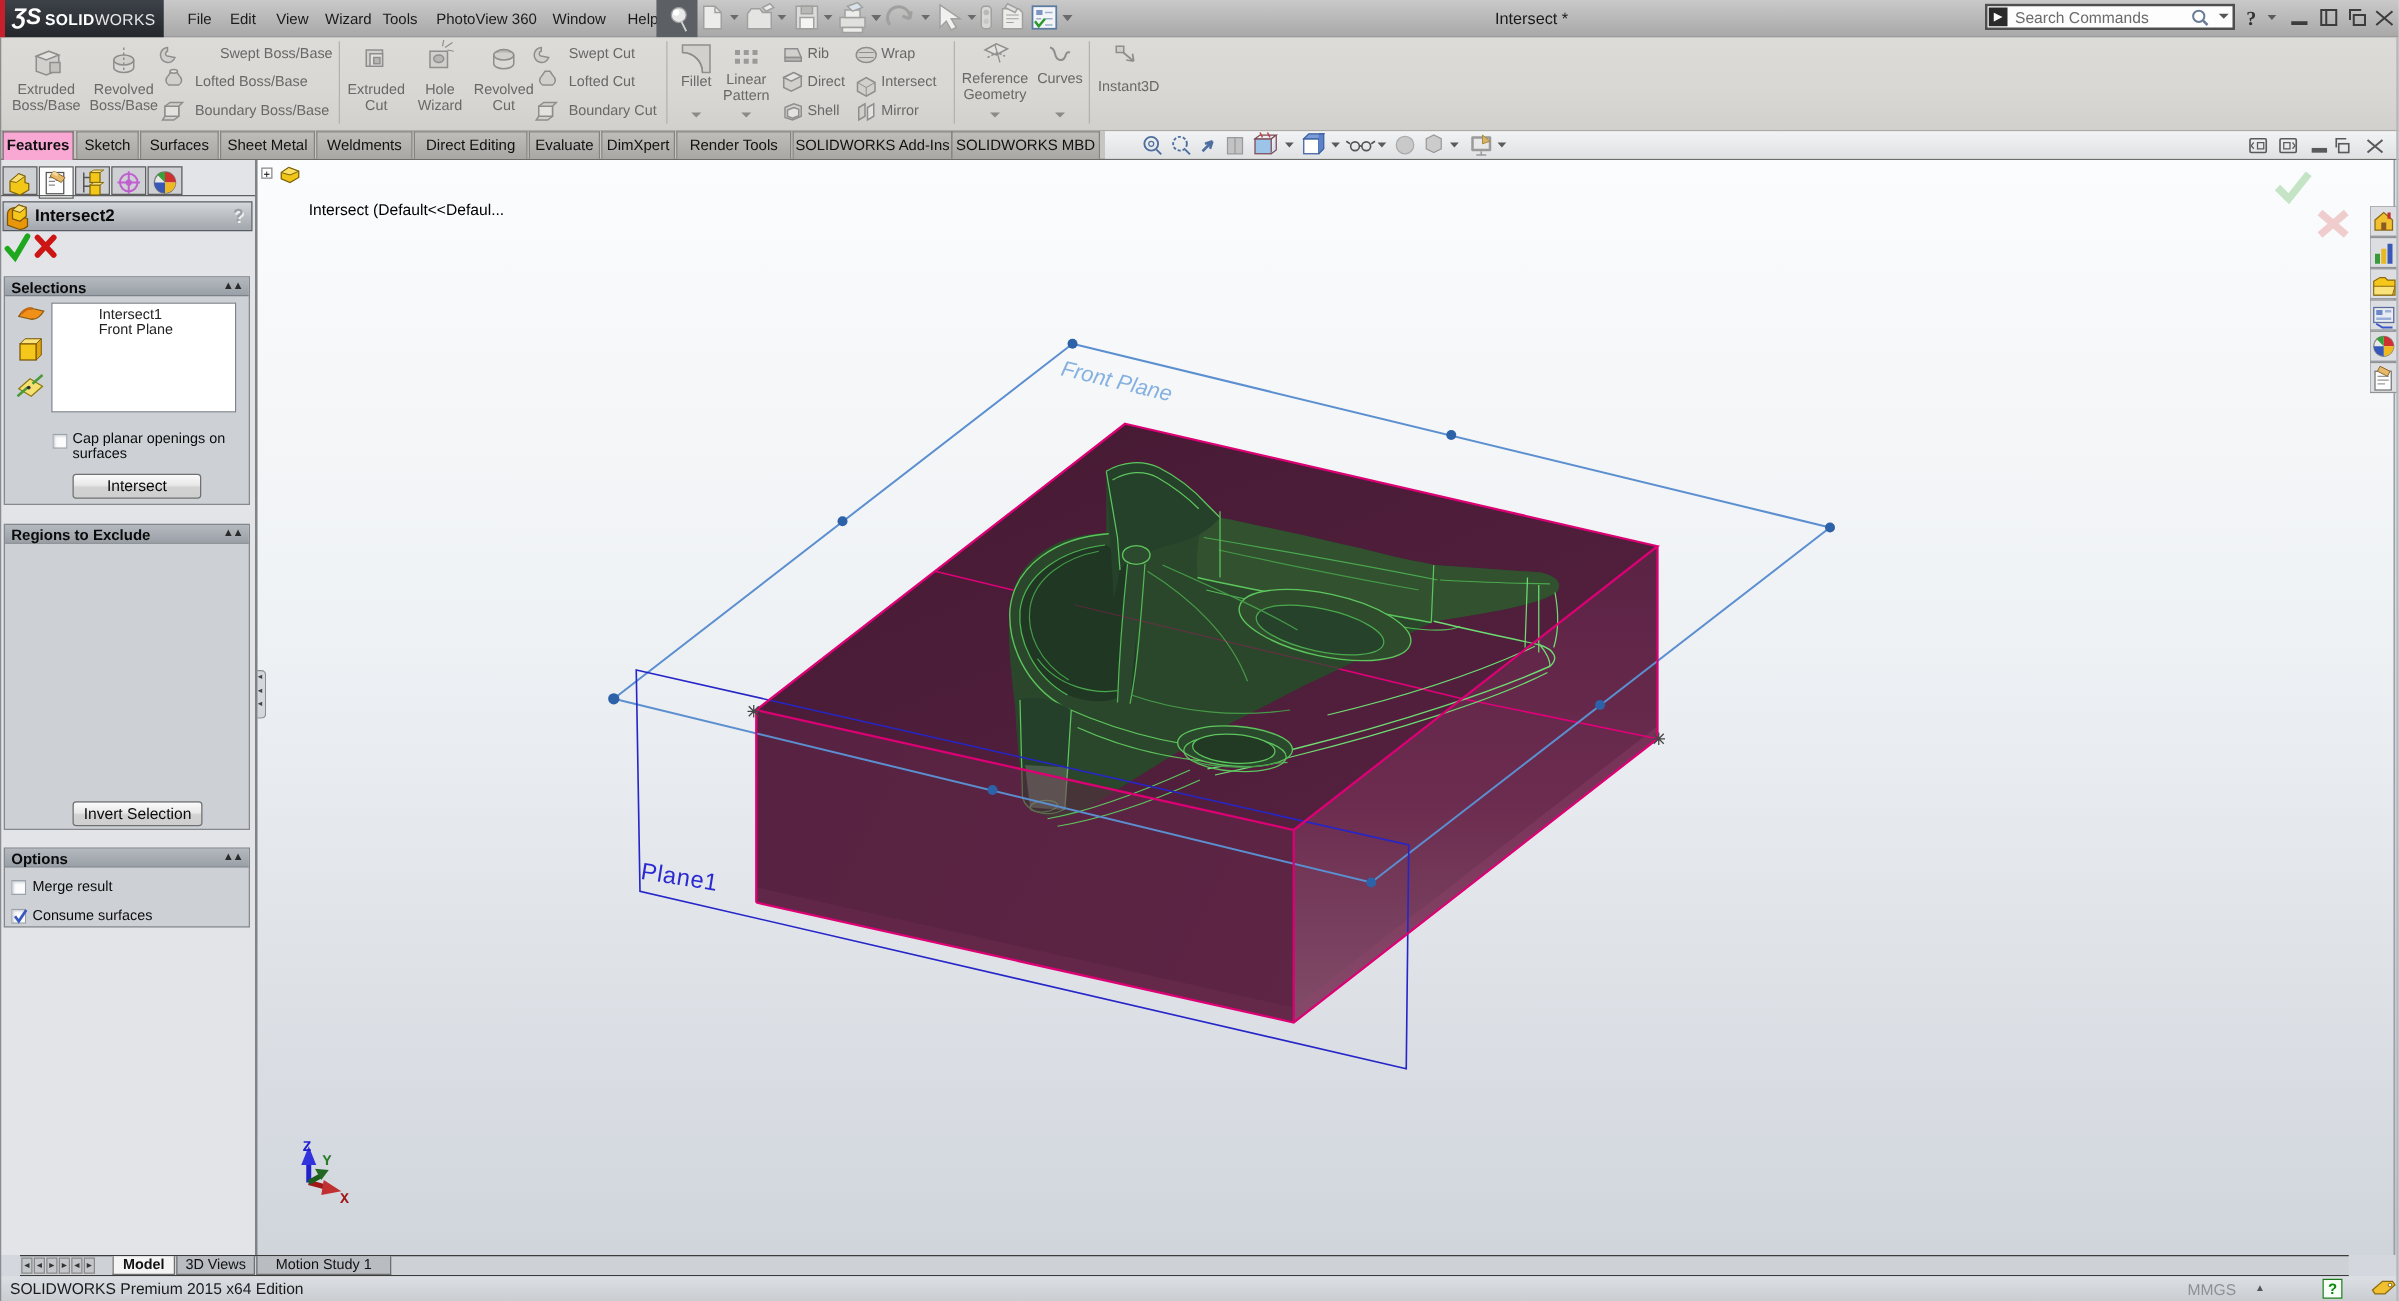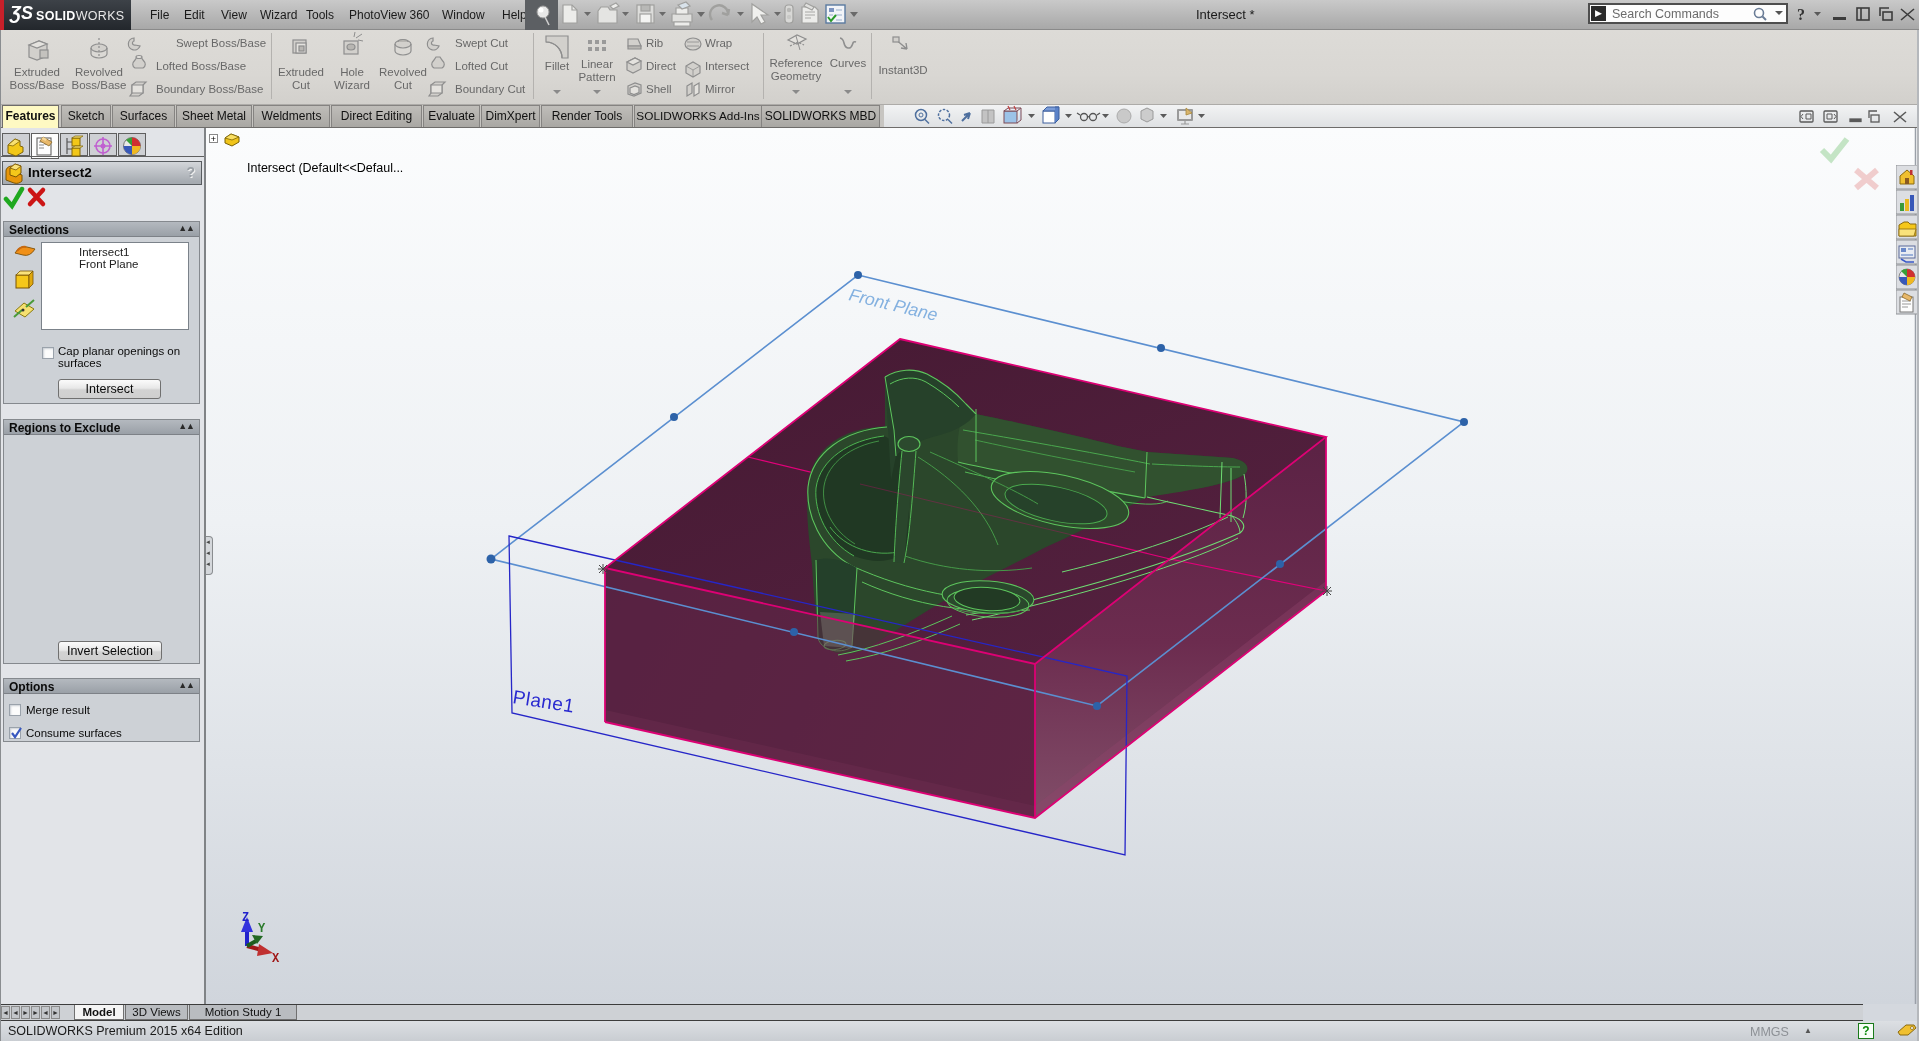--- a/index.html
+++ b/index.html
@@ -27,24 +27,24 @@
     background:linear-gradient(180deg,#dddbd7 0%,#d9d7d3 60%,#d2d0cc 100%);
     border-bottom:1px solid #adaba8; }
   .rlabel { position:absolute; font-size:11.5px; color:#686868; text-align:center; line-height:13px; white-space:pre; }
   .rsep { position:absolute; top:3px; width:1px; height:66px; background:#b4b2af; }
   .rdrop { position:absolute; width:0; height:0; border-left:4px solid transparent; border-right:4px solid transparent; border-top:4px solid #8a8a8a; }
 
   
   #tabrow { position:absolute; left:0; top:105px; width:1919px; height:23px; background:#c7c5c1; border-bottom:1px solid #6e6c6a; }
   #tabrow .light { position:absolute; left:884px; top:0; width:1035px; height:22px; background:linear-gradient(180deg,#f2f3f4,#dfe1e3); }
   .tab { position:absolute; top:0; height:22px; background:linear-gradient(180deg,#bfbdb9,#a9a7a3); border:1px solid #858381; border-bottom:none; font-size:12px; color:#111; text-align:center; line-height:21px; white-space:nowrap; overflow:hidden; }
-  .tab.active { background:#fef9c3; font-weight:bold; border-color:#6e6c6a; height:23px; z-index:3; }
+  .tab.active { background:#f9a8d4; font-weight:bold; border-color:#6e6c6a; height:23px; z-index:3; }
 
   
-  #bottombar { position:absolute; left:0; top:1004px; width:1863px; height:17px; background:#ced1d5; border-top:1px solid #3c3c3c; border-bottom:1px solid #3c3c3c; }
+  #bottombar { position:absolute; left:16px; top:1004px; width:1863px; height:17px; background:#ced1d5; border-top:1px solid #3c3c3c; border-bottom:1px solid #3c3c3c; }
   .btab { position:absolute; top:0px; height:15px; font-size:11.5px; color:#111; background:#b9bcc0; border:1px solid #707070; border-top:none; text-align:center; line-height:14px; }
   .btab.active { background:#f4f4f4; font-weight:bold; }
   .bscroll { position:absolute; top:1px; width:9px; height:13px; background:#c3c6ca; border:1px solid #8a8a8a; font-size:7px; color:#333; text-align:center; line-height:12px; }
 
   
   #statusbar { position:absolute; left:0; top:1021px; width:1919px; height:20px;
     background:linear-gradient(180deg,#dcdfe3,#c9cdd2); }
   #statusbar .txt { position:absolute; left:8px; top:3px; font-size:12.5px; color:#1a1a1a; }
 
   

